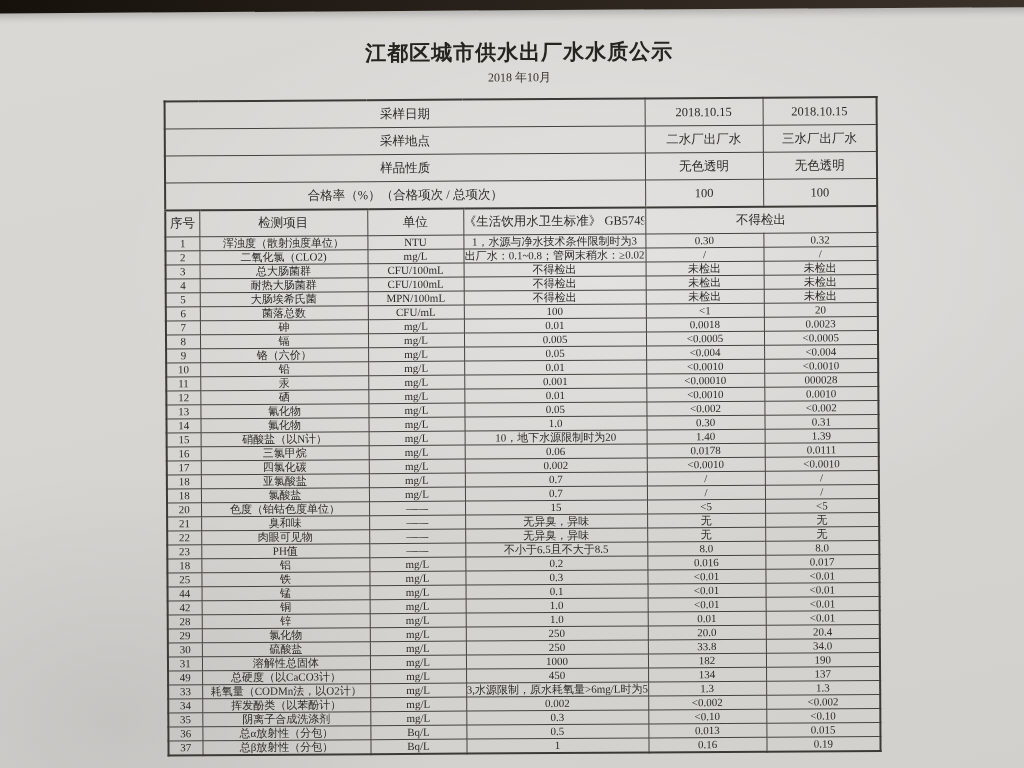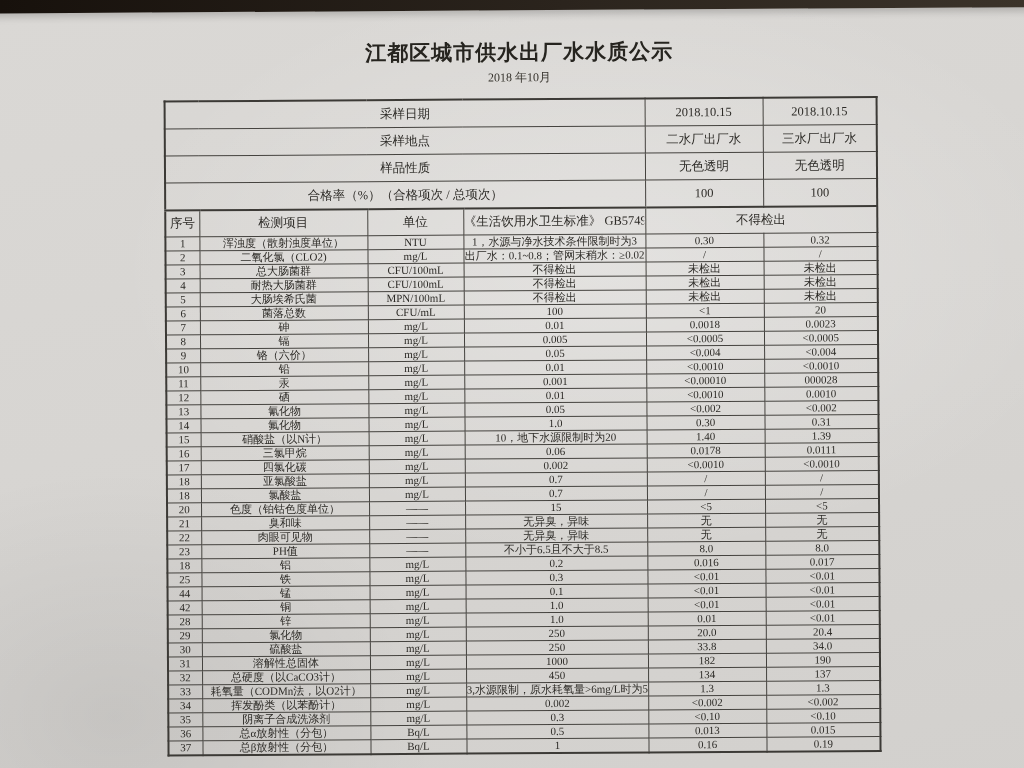--- a/index.html
+++ b/index.html
@@ -365,21 +365,21 @@
   </tr>
           <tr class="body-row">
     <td class="c-no">31</td>
     <td class="c-item">溶解性总固体</td>
     <td class="c-unit">mg/L</td>
     <td class="c-std">1000</td>
     <td class="c-r1">182</td>
     <td class="c-r2">190</td>
   </tr>
           <tr class="body-row">
-    <td class="c-no">32</td>
+    <td class="c-no">49</td>
     <td class="c-item">总硬度（以CaCO3计）</td>
     <td class="c-unit">mg/L</td>
     <td class="c-std">450</td>
     <td class="c-r1">134</td>
     <td class="c-r2">137</td>
   </tr>
           <tr class="body-row">
     <td class="c-no">33</td>
     <td class="c-item">耗氧量（CODMn法，以O2计）</td>
     <td class="c-unit">mg/L</td>

